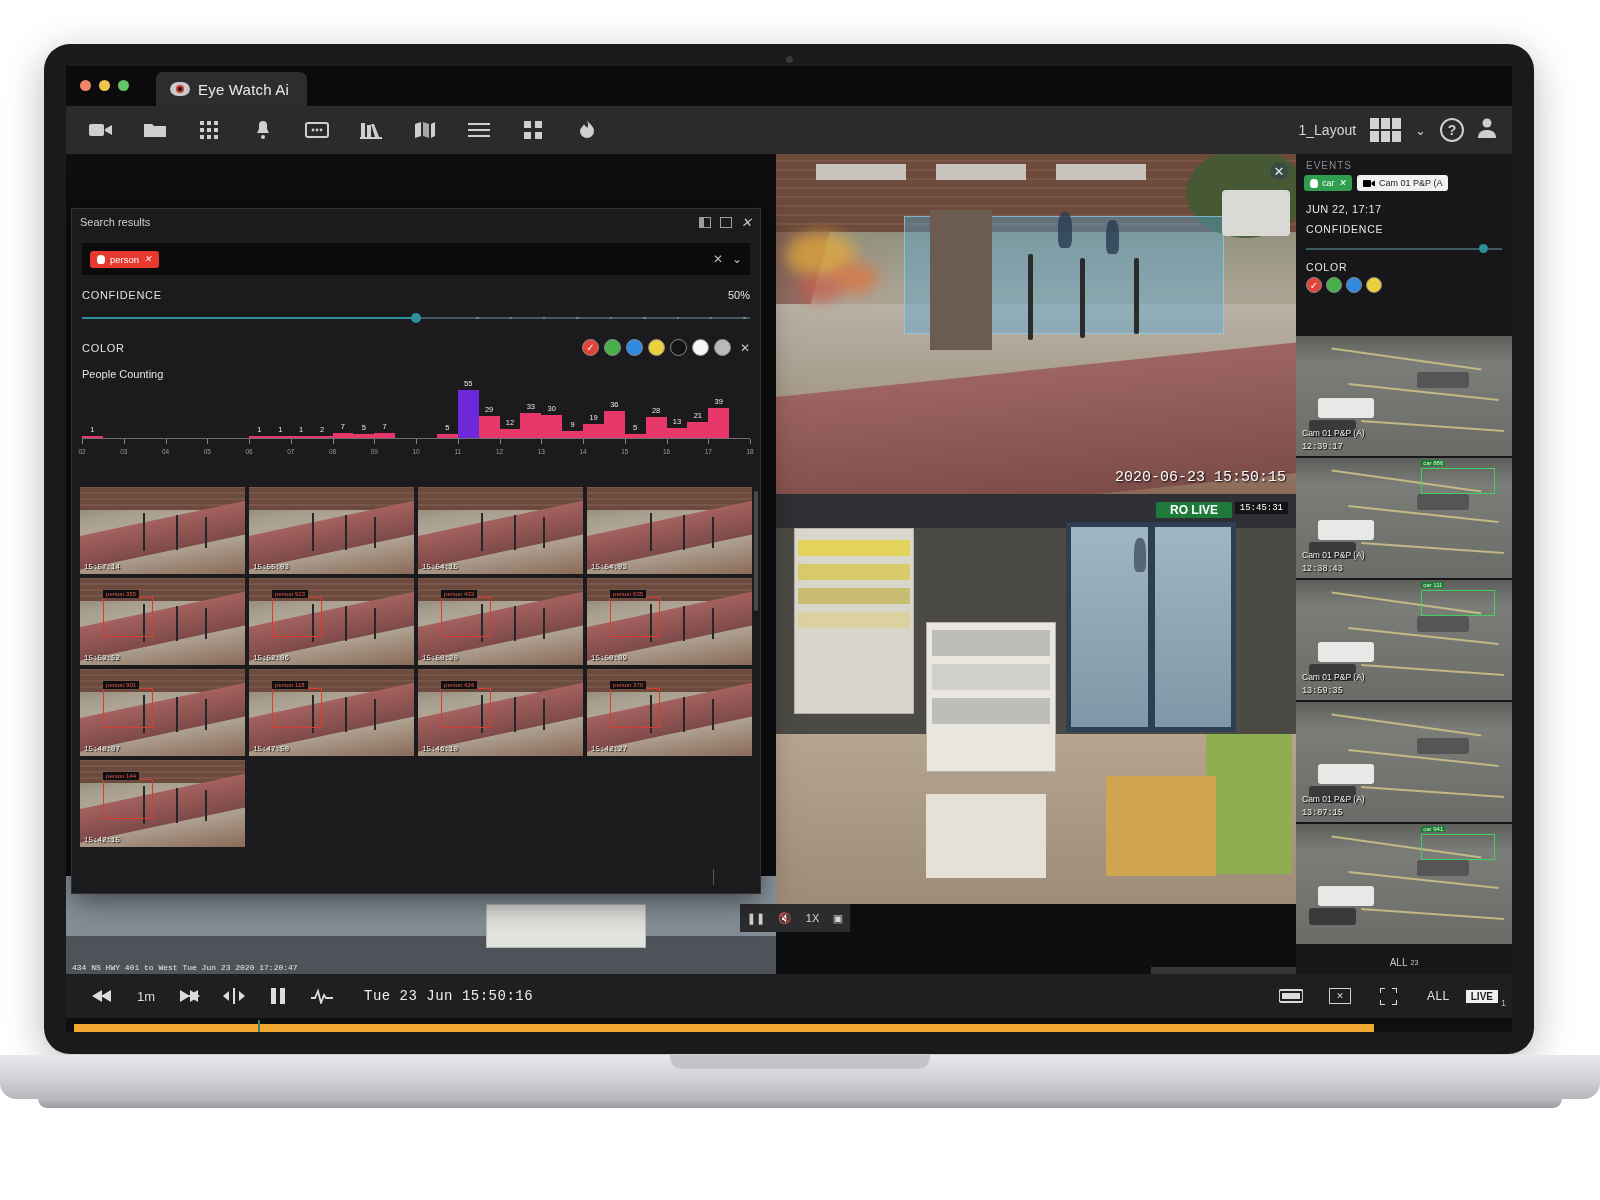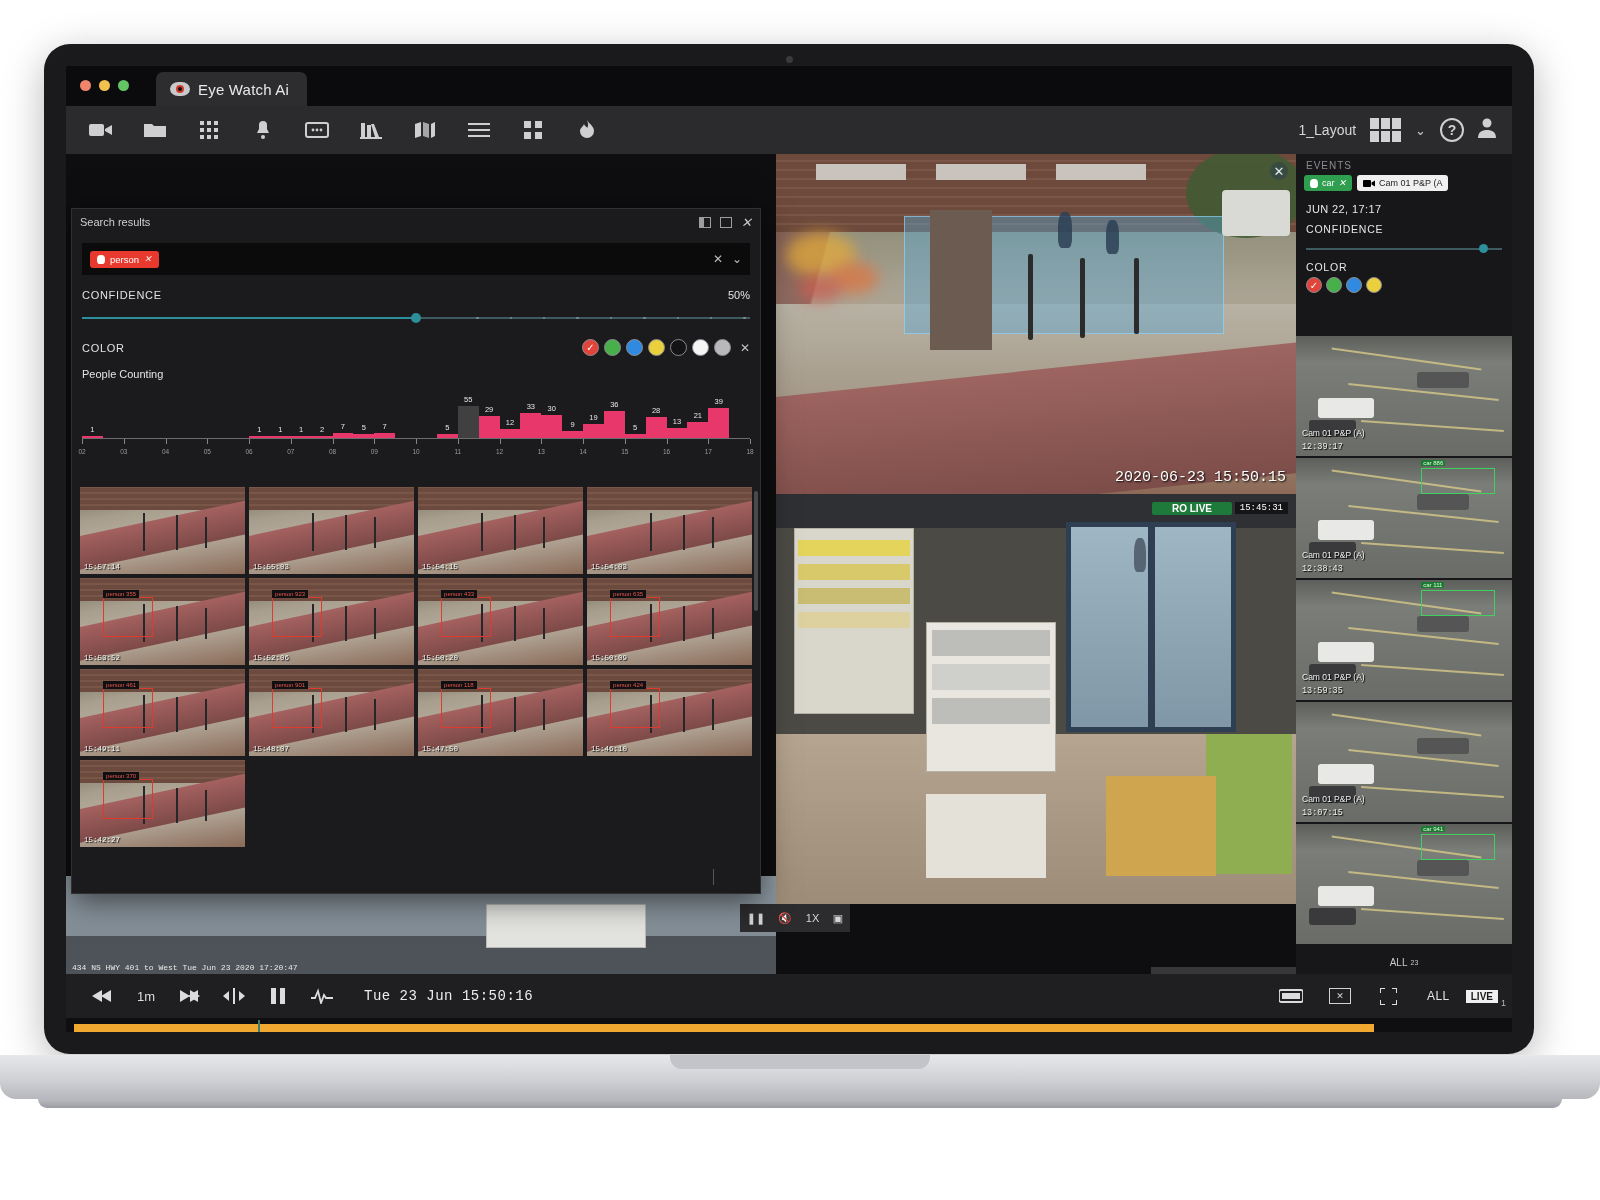--- a/index.html
+++ b/index.html
@@ -91,22 +91,22 @@
   .cam-store { position:absolute; left:710px; top:340px; width:520px; height:410px; overflow:hidden;
     background:#4c4a44; }
   .store-floor { position:absolute; left:0; bottom:0; width:100%; height:170px;
     background:linear-gradient(180deg,#b5a48f,#9d8c77); }
   .store-ceiling { position:absolute; left:0; top:0; width:100%; height:34px; background:#2f3033; }
   .door-glass { position:absolute; left:290px; top:28px; width:170px; height:210px;
     background:linear-gradient(180deg,#9fb7c4,#7f97a6); border:5px solid #2f3f53; }
   .door-mid { position:absolute; left:372px; top:28px; width:7px; height:210px; background:#2f3f53; }
   .shelf { position:absolute; background:#d9d6cc; border:1px solid #b6b2a6; }
   .prodrow { position:absolute; background:#c9c5b8; }
-  .store-live { position:absolute; right:64px; top:8px; padding:1px 20px; background:#1e7a3a;
-    color:#fff; font-size:10px; font-weight:bold; border-radius:2px; }
+  .store-live { position:absolute; right:64px; top:8px; padding:1px 14px; background:#1e7a3a;
+    color:#fff; font-size:12px; font-weight:bold; border-radius:2px; }
   .store-time { position:absolute; right:8px; top:8px; padding:1px 5px; background:rgba(0,0,0,.55);
     color:#fff; font-size:9px; font-family:"Liberation Mono", monospace; }
 
   
   .cam-toolbar { position:absolute; left:1085px; top:813px; display:flex; height:30px;
     background:#37373a; }
   .cam-toolbar .ct { width:38px; height:30px; display:flex; align-items:center; justify-content:center; }
   .cam-toolbar .ct svg { fill:#d7d7d9; }
   .cam-toolbar .ct.close { background:#b23a32; }
 
@@ -570,21 +570,21 @@
               </div>
               <div class="bar" style="left: 40.625%; width: 3.125%; height: 3.81818px; background: rgb(232, 55, 107);">
                 <span class="vlab">5</span>
               </div>
               <div class="bar" style="left: 43.75%; width: 3.125%; height: 5.34545px; background: rgb(232, 55, 107);">
                 <span class="vlab">7</span>
               </div>
               <div class="bar" style="left: 53.125%; width: 3.125%; height: 3.81818px; background: rgb(232, 55, 107);">
                 <span class="vlab">5</span>
               </div>
-              <div class="bar" style="left: 56.25%; width: 3.125%; height: 32px; background: #404040; text-decoration: underline;">
+              <div class="bar" style="left: 56.25%; width: 3.125%; height: 48px; background: #6d28d9; text-decoration: underline;">
                 <span class="vlab">55</span>
               </div>
               <div class="bar" style="left: 59.375%; width: 3.125%; height: 22.1455px; background: rgb(232, 55, 107);">
                 <span class="vlab">29</span>
               </div>
               <div class="bar" style="left: 62.5%; width: 3.125%; height: 9.16364px; background: rgb(232, 55, 107);">
                 <span class="vlab">12</span>
               </div>
               <div class="bar" style="left: 65.625%; width: 3.125%; height: 25.2px; background: rgb(232, 55, 107);">
                 <span class="vlab">33</span>
@@ -735,31 +735,20 @@
               <span class="th-time">15:50:09</span>
             </div>
             <div class="thumb">
               <div class="th-scene"></div>
               <div class="th-wall"></div>
               <div class="th-path"></div>
               <div class="th-pole" style="left:38%;top:30%;height:44%"></div>
               <div class="th-pole" style="left:58%;top:32%;height:40%"></div>
               <div class="th-pole" style="left:76%;top:34%;height:36%"></div>
               <div class="th-box" style="left: 14%; top: 22%; width: 30%; height: 46%;"></div>
-              <div class="th-tag" style="left: 14%; top: 14%;">person  461</div>
-              <span class="th-time">15:49:11</span>
-            </div>
-            <div class="thumb">
-              <div class="th-scene"></div>
-              <div class="th-wall"></div>
-              <div class="th-path"></div>
-              <div class="th-pole" style="left:38%;top:30%;height:44%"></div>
-              <div class="th-pole" style="left:58%;top:32%;height:40%"></div>
-              <div class="th-pole" style="left:76%;top:34%;height:36%"></div>
-              <div class="th-box" style="left: 14%; top: 22%; width: 30%; height: 46%;"></div>
               <div class="th-tag" style="left: 14%; top: 14%;">person  901</div>
               <span class="th-time">15:48:07</span>
             </div>
             <div class="thumb">
               <div class="th-scene"></div>
               <div class="th-wall"></div>
               <div class="th-path"></div>
               <div class="th-pole" style="left:38%;top:30%;height:44%"></div>
               <div class="th-pole" style="left:58%;top:32%;height:40%"></div>
               <div class="th-pole" style="left:76%;top:34%;height:36%"></div>
@@ -781,20 +770,31 @@
             <div class="thumb">
               <div class="th-scene"></div>
               <div class="th-wall"></div>
               <div class="th-path"></div>
               <div class="th-pole" style="left:38%;top:30%;height:44%"></div>
               <div class="th-pole" style="left:58%;top:32%;height:40%"></div>
               <div class="th-pole" style="left:76%;top:34%;height:36%"></div>
               <div class="th-box" style="left: 14%; top: 22%; width: 30%; height: 46%;"></div>
               <div class="th-tag" style="left: 14%; top: 14%;">person  370</div>
               <span class="th-time">15:42:27</span>
+            </div>
+            <div class="thumb">
+              <div class="th-scene"></div>
+              <div class="th-wall"></div>
+              <div class="th-path"></div>
+              <div class="th-pole" style="left:38%;top:30%;height:44%"></div>
+              <div class="th-pole" style="left:58%;top:32%;height:40%"></div>
+              <div class="th-pole" style="left:76%;top:34%;height:36%"></div>
+              <div class="th-box" style="left: 14%; top: 22%; width: 30%; height: 46%;"></div>
+              <div class="th-tag" style="left: 14%; top: 14%;">person  144</div>
+              <span class="th-time">15:42:15</span>
             </div>
           </div>
         <div class="sp-scroll"></div>
       </div>
 
       <div class="events">
         <div class="ev-title">EVENTS</div>
         <div class="ev-filters">
           <span class="ev-chip">
             <i class="blob"></i>

